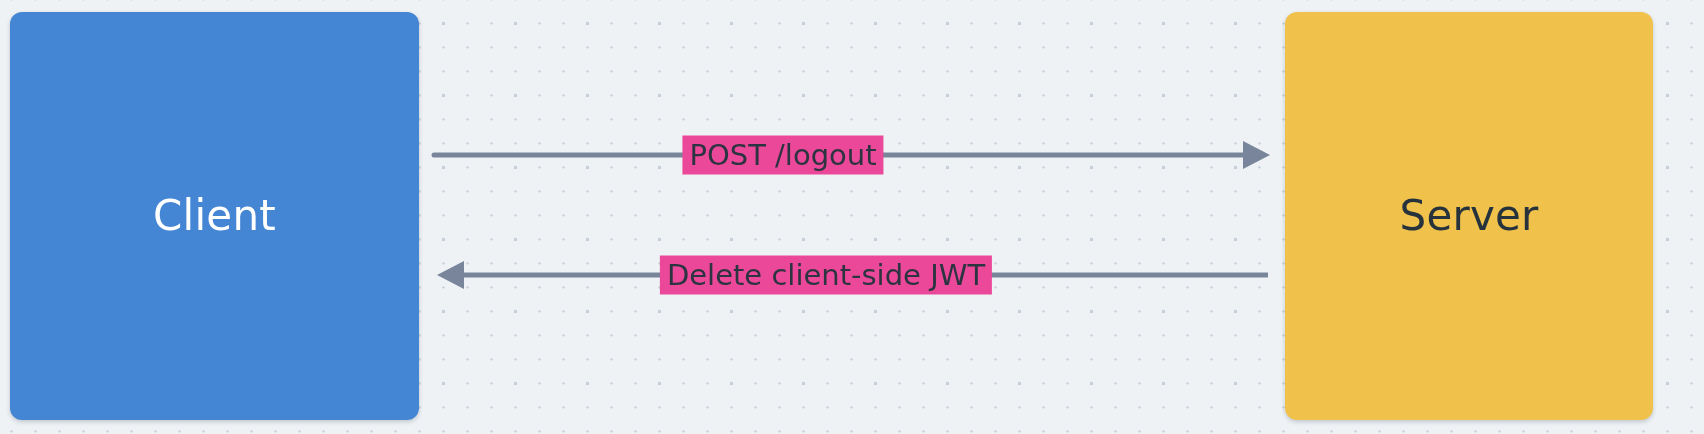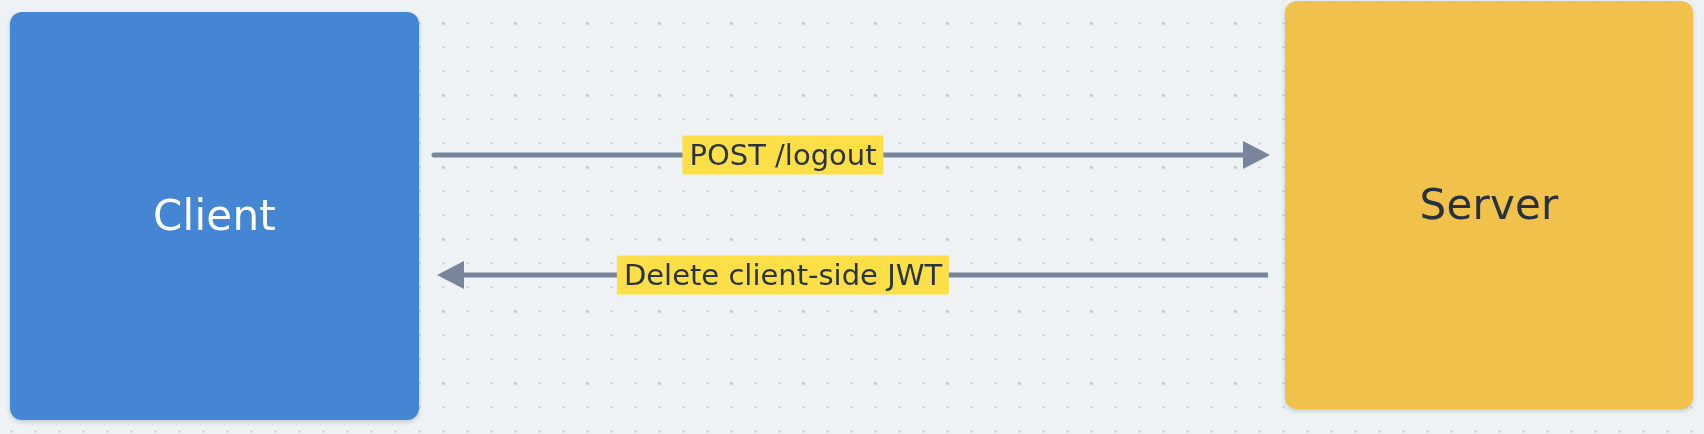--- a/index.html
+++ b/index.html
@@ -55,22 +55,22 @@
     left: 10px;
     top: 12px;
     width: 409px;
     height: 408px;
     background: #4485d4;
   }
   #node-client .node-label { color: #ffffff; }
 
   #node-server {
     left: 1285px;
-    top: 1px;
-    width: 408px;
+    top: 12px;
+    width: 368px;
     height: 408px;
     background: #f0c24b;
   }
   #node-server .node-label { color: #26323c; }
 
   
   .edge {
     position: absolute;
     left: 0;
     top: 0;
@@ -85,31 +85,31 @@
     fill: none;
   }
   .edge-head {
     fill: #78859a;
   }
 
   
   .edge-label {
     position: absolute;
     transform: translate(-50%, -50%);
-    background: #fde047;
+    background: #ec4899;
     color: #2b3440;
     font-size: 29px;
     line-height: 1;
     white-space: nowrap;
     padding: 5px 7px;
     user-select: none;
     text-align: center;
   }
   #edge-label-request { left: 783px; top: 155px; }
-  #edge-label-response { left: 783px; top: 275px; }
+  #edge-label-response { left: 826px; top: 275px; }
 </style>
 </head>
 <body>
 
 <div id="stage">
 
   <div id="canvas"></div>
 
   <svg class="edge" viewBox="0 0 1704 434">
 

